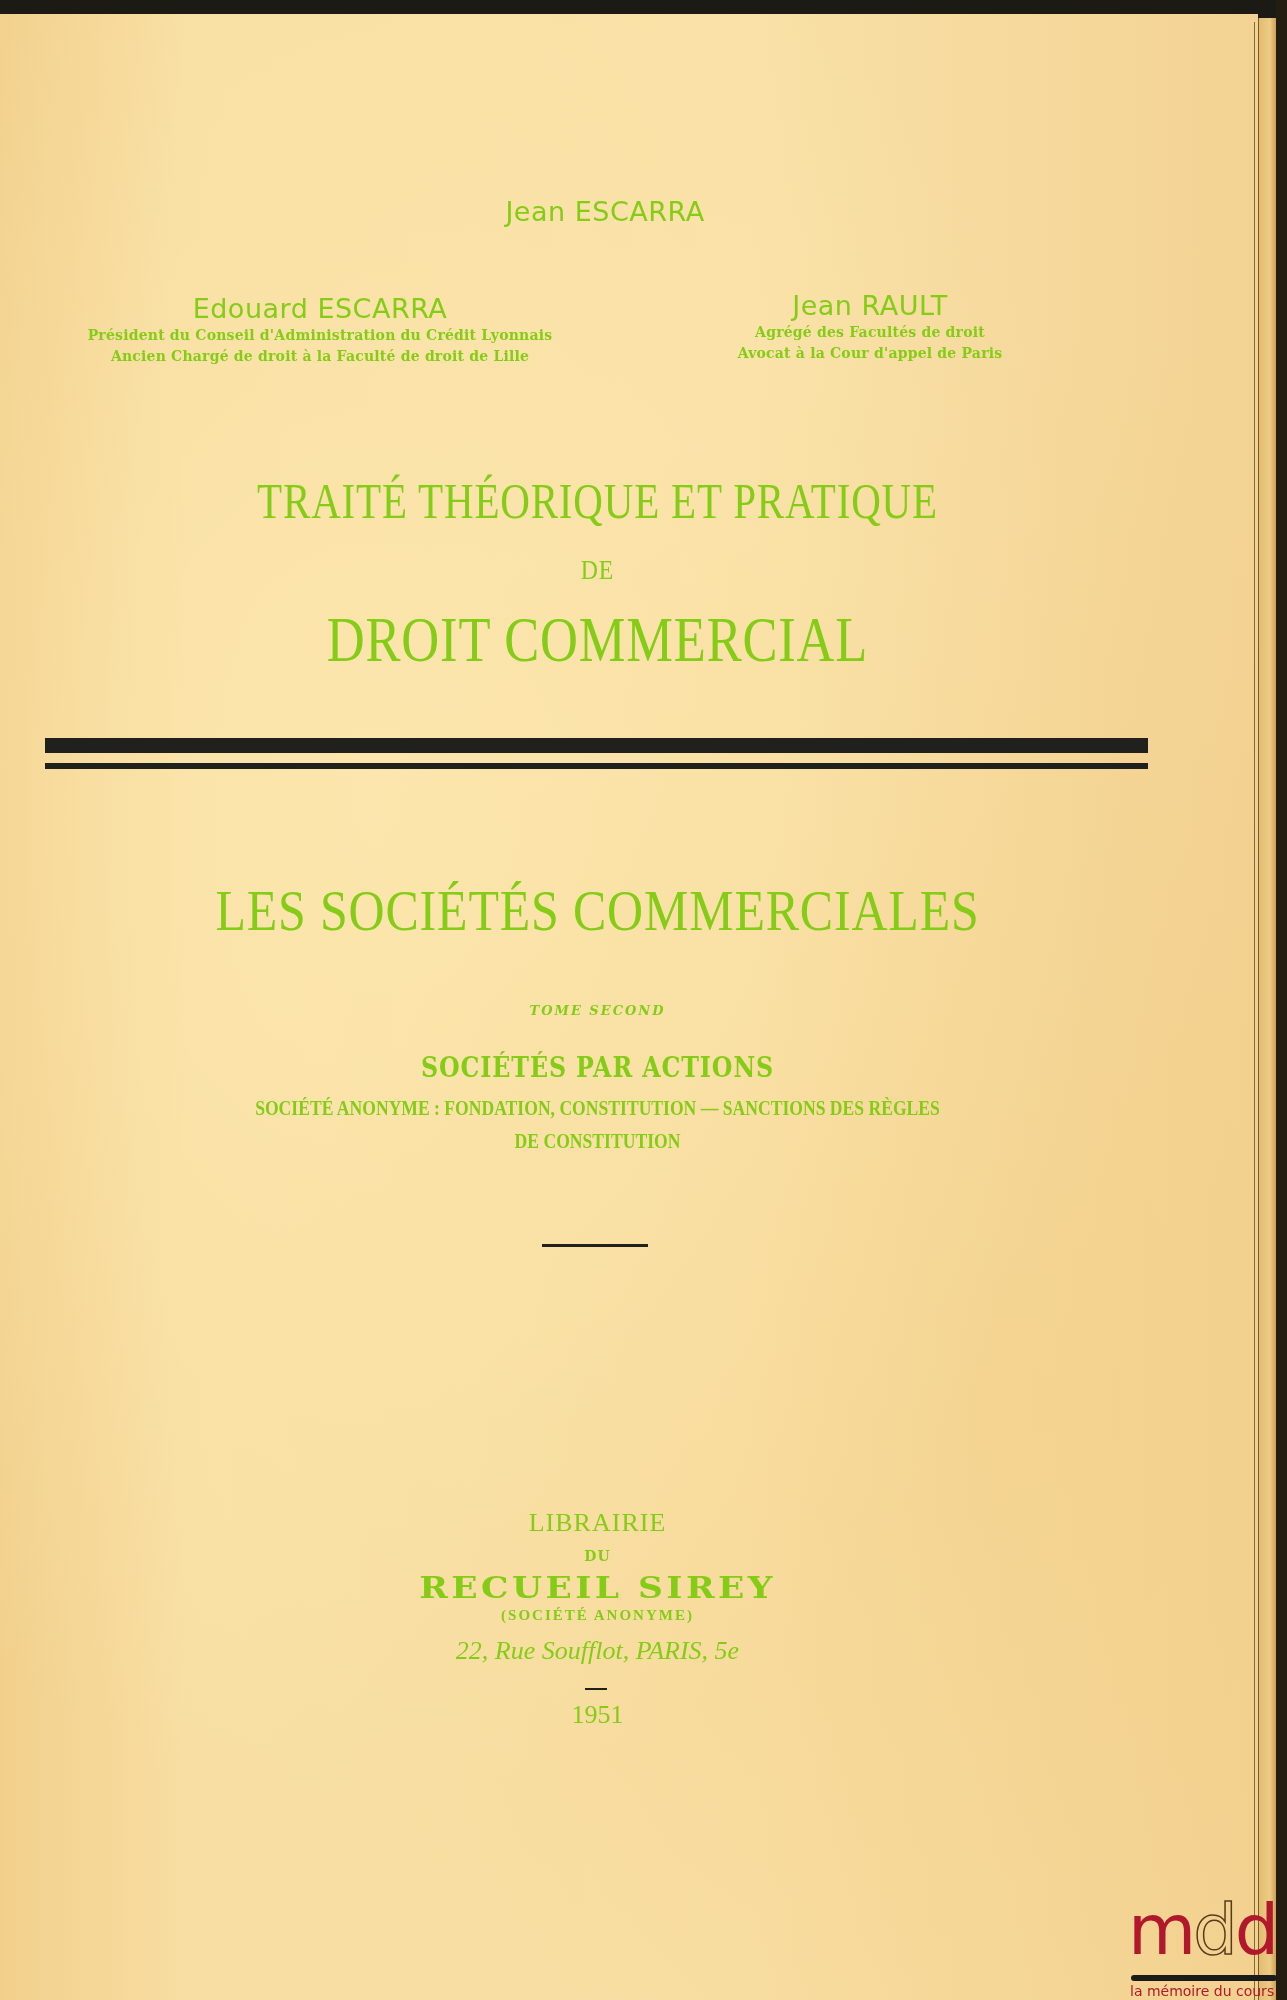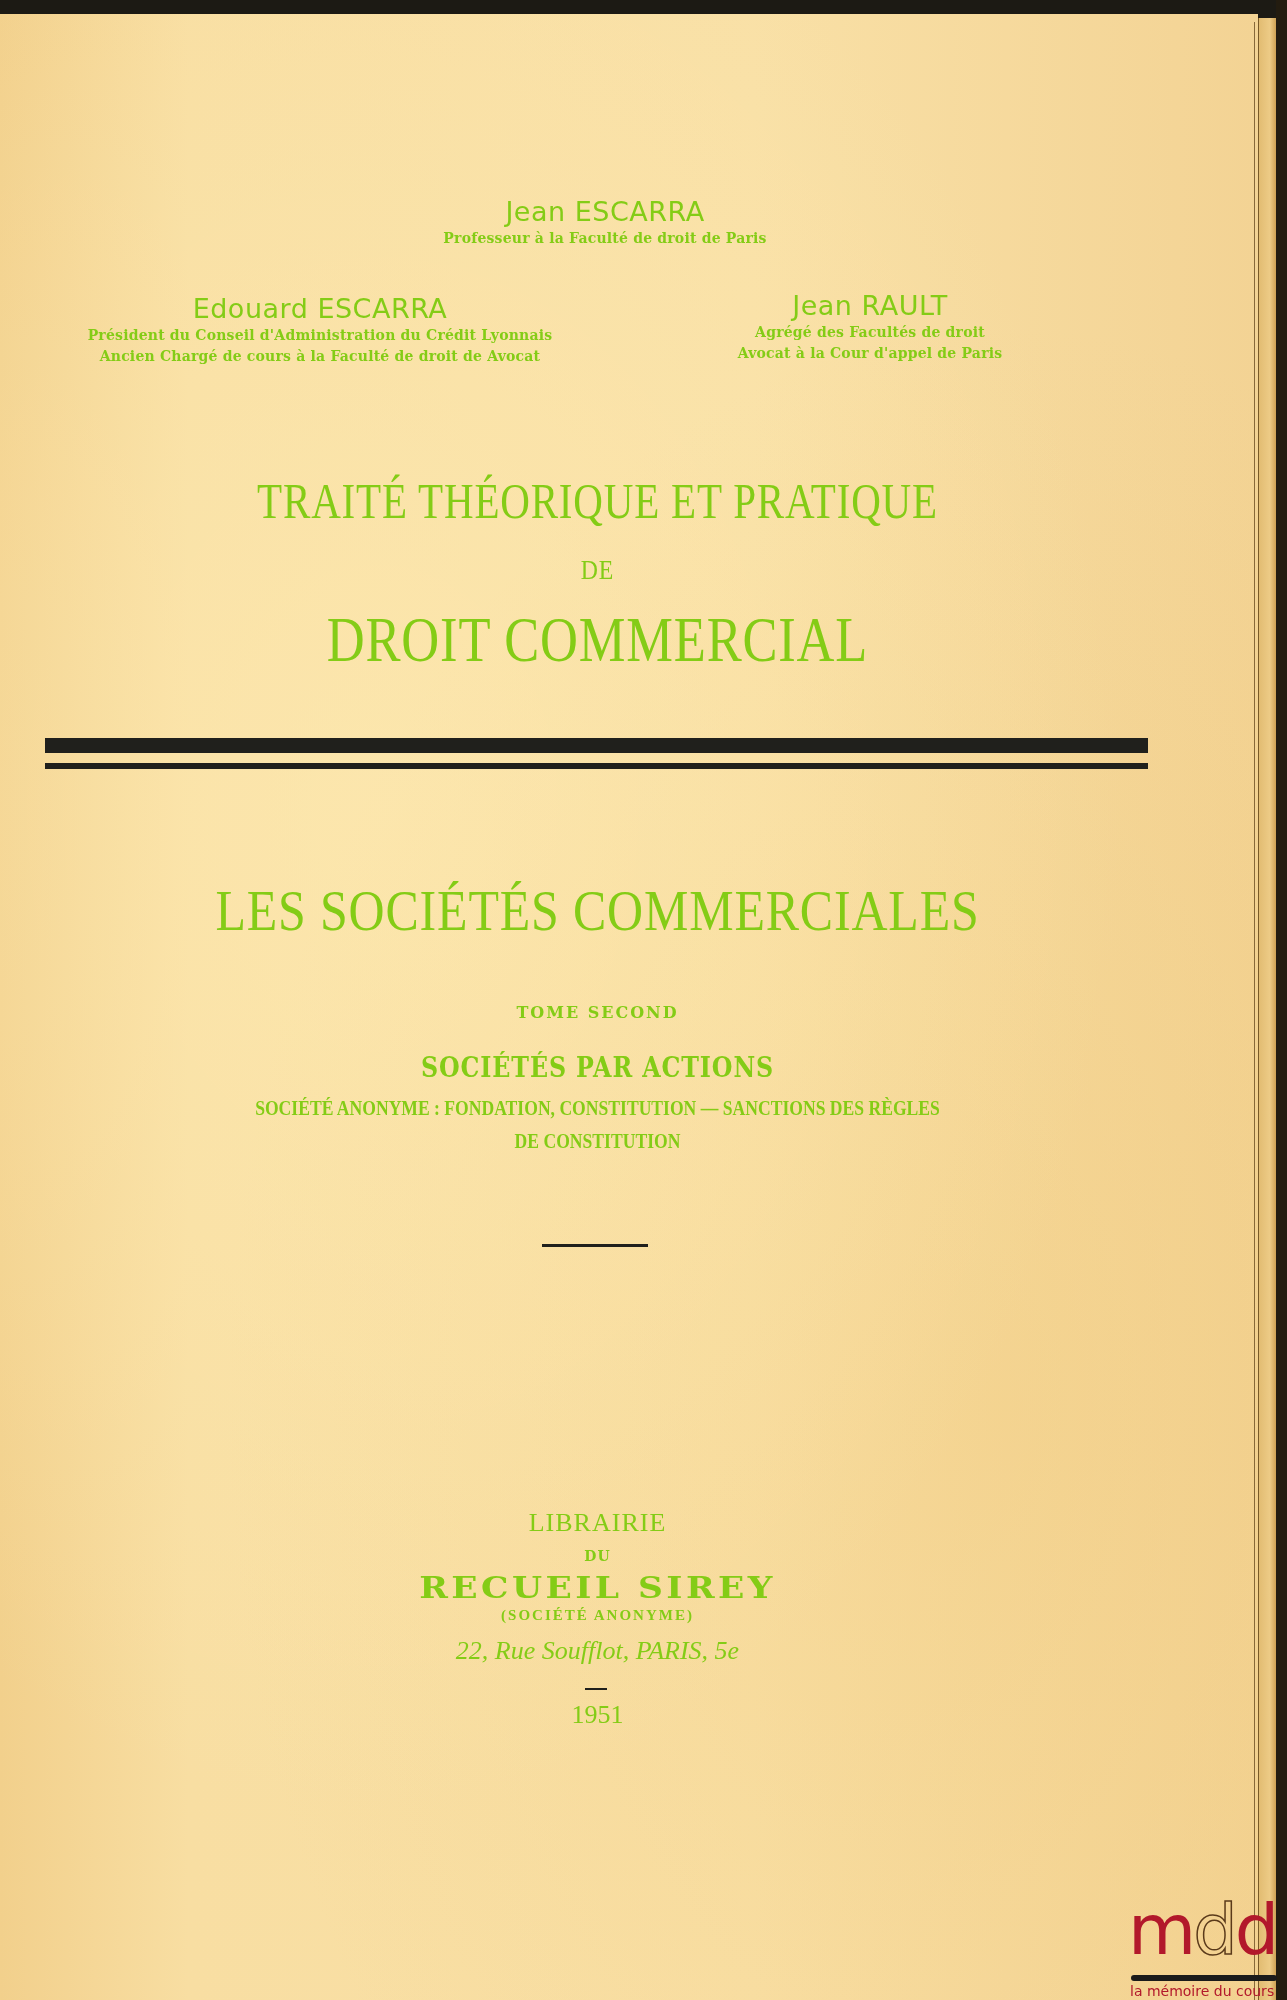--- a/index.html
+++ b/index.html
@@ -105,23 +105,24 @@
     background: #20201c;
   }
 
   .subtitle {
     font-size: 58px;
     letter-spacing: 1px;
     transform: scaleX(0.86);
     white-space: nowrap;
   }
   .tome {
-    font-size: 16px;
+    font-size: 13px;
     font-weight: bold;
     letter-spacing: 2px;
+    font-style: italic;
   }
   .societes {
     font-size: 27px;
     font-weight: bold;
     letter-spacing: 1px;
     transform: scaleX(0.88);
     white-space: nowrap;
   }
   .desc {
     font-size: 22px;
@@ -217,27 +218,26 @@
 </head>
 <body>
 
 <div class="page"></div>
 <div class="fold-line"></div>
 <div class="fold-strip"></div>
 <div class="right-edge"></div>
 
 <div class="center-block" style="left:0; width:1210px; top:196px;">
   <div class="author-name sans">Jean ESCARRA</div>
-  <div class="author-role mono-slab">Professeur à la Faculté de droit de Paris</div>
 </div>
 
 <div class="center-block" style="left:40px; width:560px; top:293px;">
   <div class="author-name sans">Edouard ESCARRA</div>
   <div class="author-role mono-slab">Président du Conseil d'Administration du Crédit Lyonnais</div>
-  <div class="author-role mono-slab">Ancien Chargé de cours à la Faculté de droit de Avocat</div>
+  <div class="author-role mono-slab">Ancien Chargé de droit à la Faculté de droit de Lille</div>
 </div>
 
 <div class="center-block" style="left:680px; width:380px; top:290px;">
   <div class="author-name sans">Jean RAULT</div>
   <div class="author-role mono-slab">Agrégé des Facultés de droit</div>
   <div class="author-role mono-slab">Avocat à la Cour d'appel de Paris</div>
 </div>
 
 <div class="center-block serif" style="left:0; width:1195px; top:472px;">
   <div class="title-main">TRAITÉ THÉORIQUE ET PRATIQUE</div>

